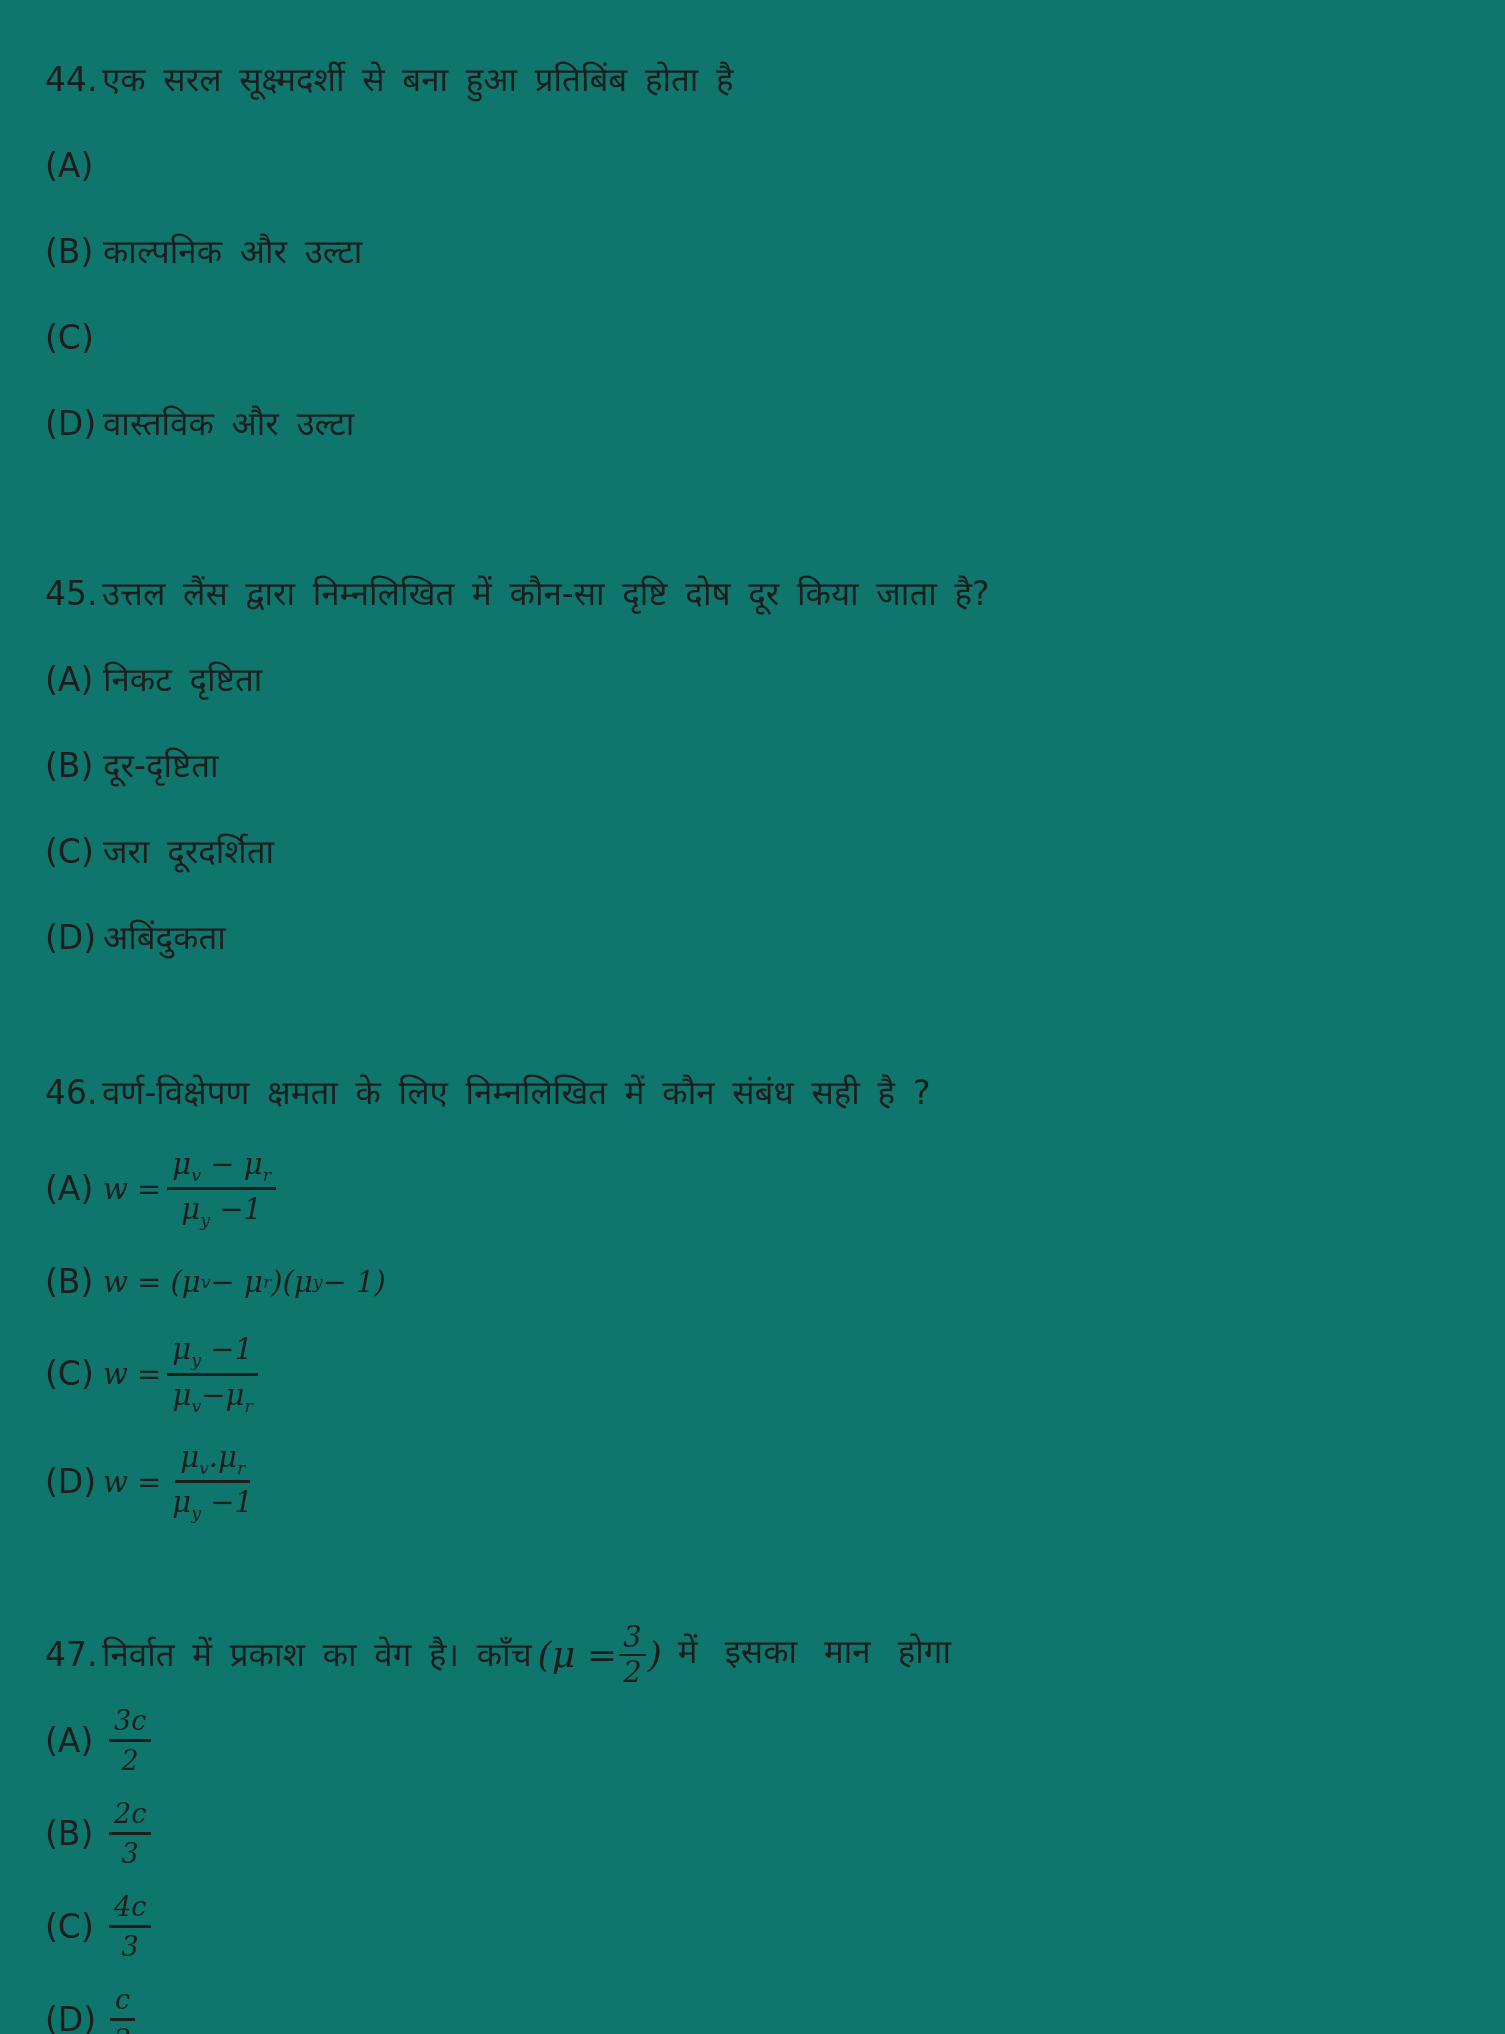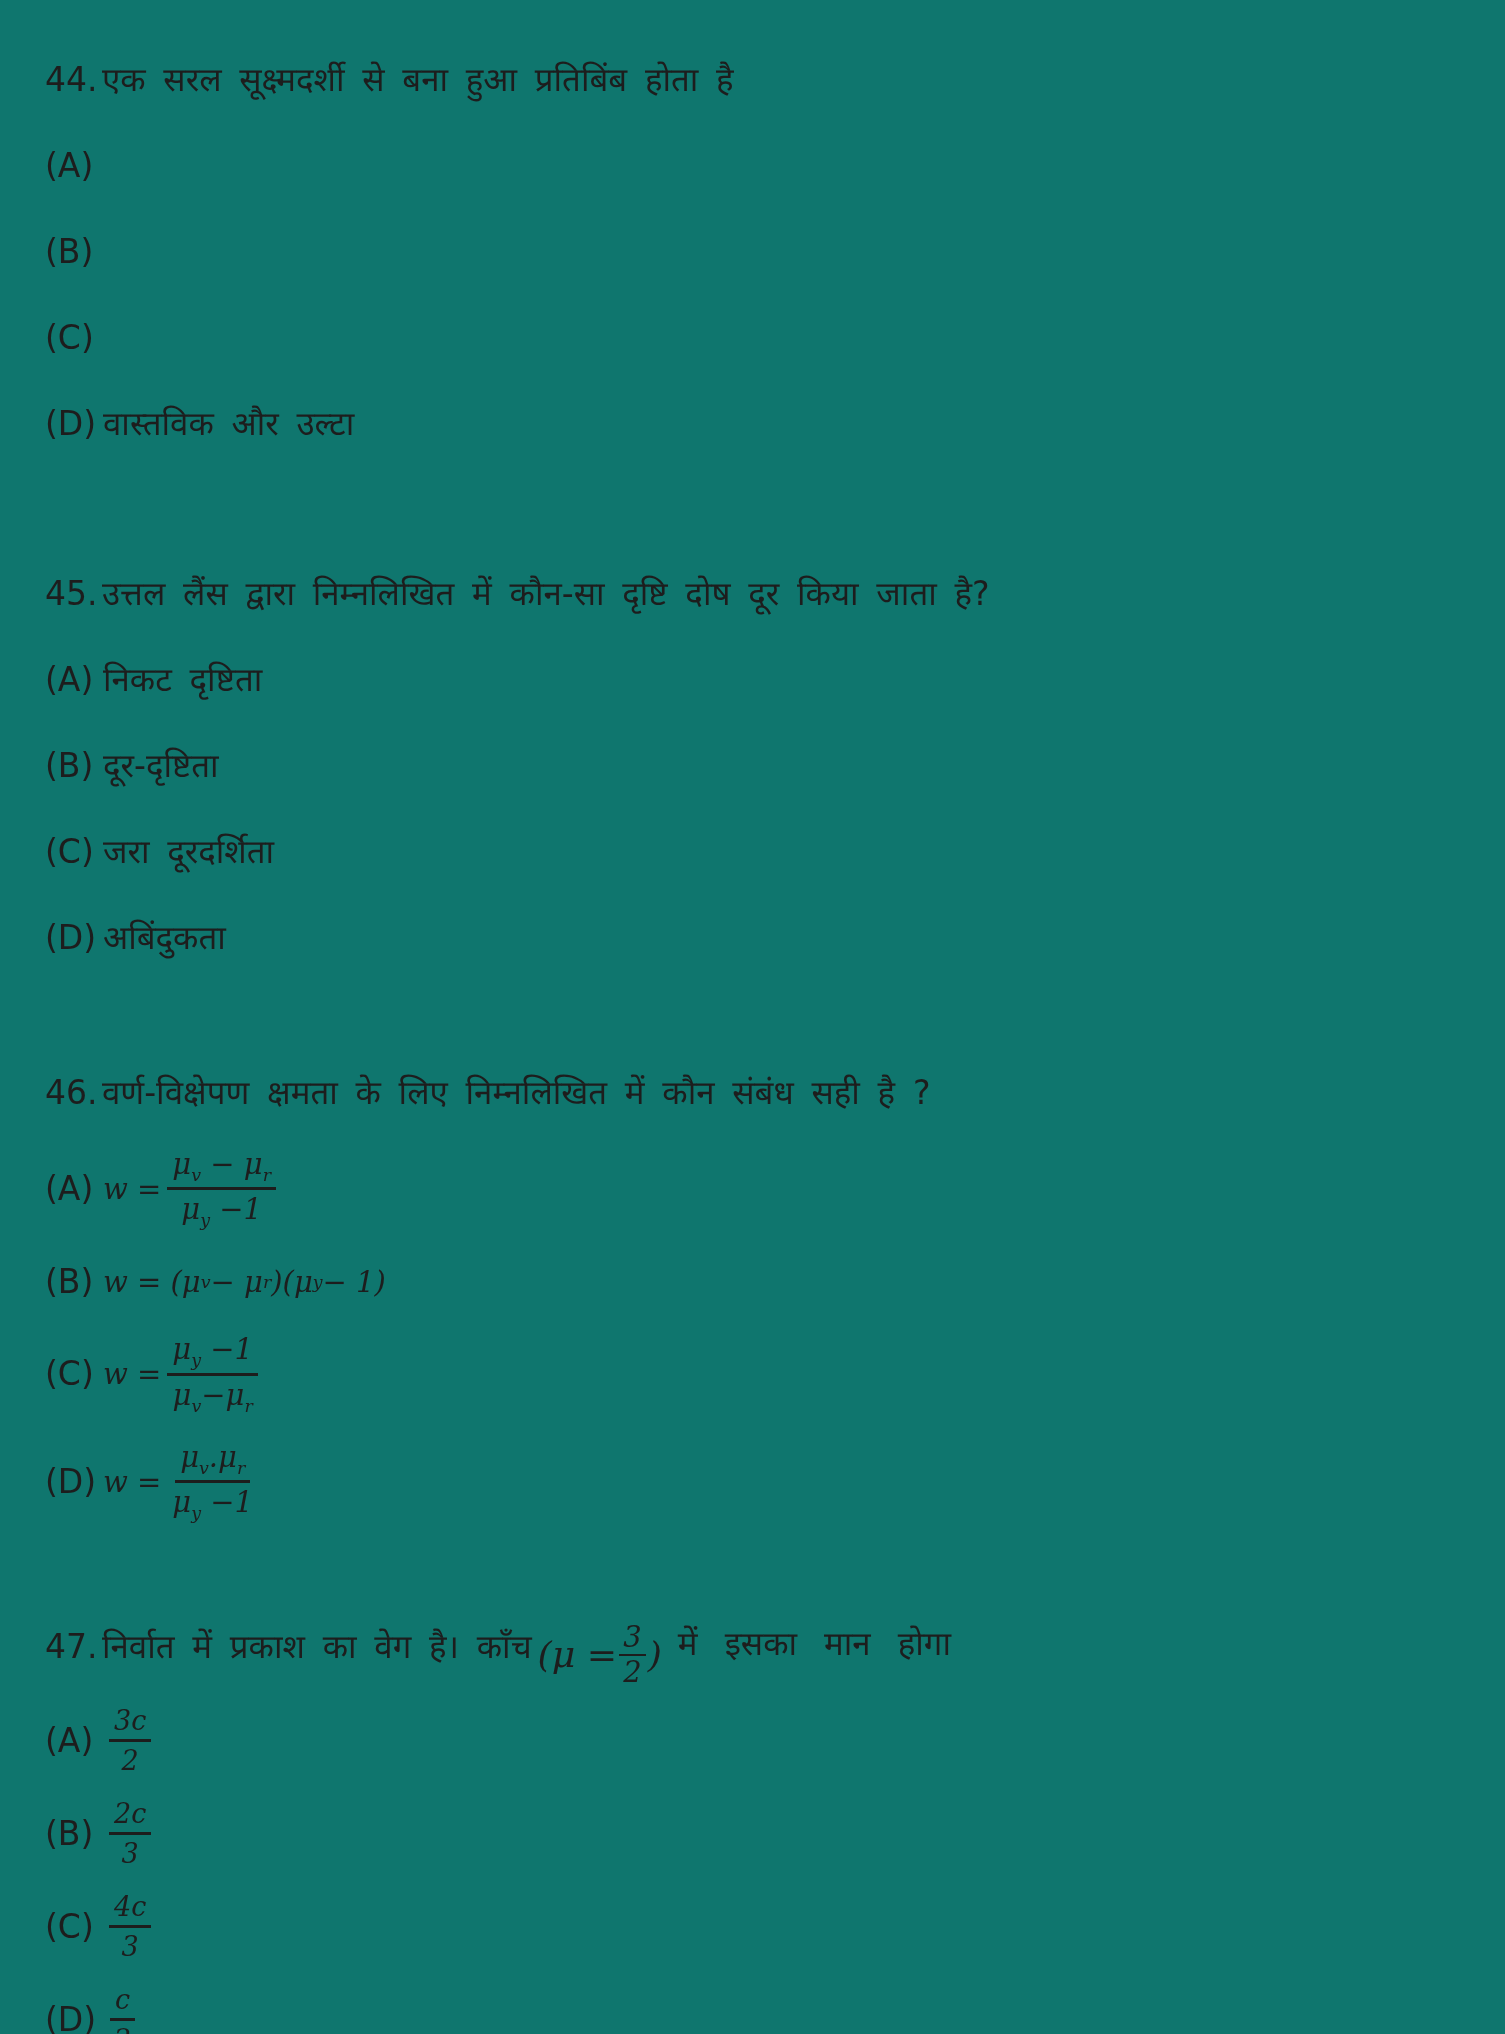--- a/index.html
+++ b/index.html
@@ -84,37 +84,38 @@
     padding: 3px 5px 0;
     text-align: center;
   }
   .q-46 .math { font-size: 29px; }
   .q-47 .option .math { font-size: 27px; }
   .inline-q-math { font-size: 29px; margin-left: 6px; }
   .inline-q-math .frac { margin: 0 2px; line-height: 1.05; }
   .inline-q-math .frac .num { border-bottom-width: 2px; padding: 0 4px 1px; }
   .inline-q-math .frac .den { padding: 1px 4px 0; }
   .inline-q-math .paren { font-size: 1.25em; }
-  .q-47 .q-line { display: flex; align-items: flex-start; }
+  .q-47 .q-line { display: flex; align-items: center; }
   .q-47 .suffix { margin-left: 16px; font-family: Liberation Mono, monospace; }
 </style>
 </head>
 <body>
 
 <div class="page">
 
   <section class="question q-44">
     <div class="q-line">
       <span class="q-num">44.</span><span class="q-text">एक सरल सूक्ष्मदर्शी से बना हुआ प्रतिबिंब होता है</span>
     </div>
     <div class="option">
       <span class="opt-label">(A)</span>
     </div>
     <div class="option">
       <span class="opt-label">(B)</span>
+      <span class="opt-text">काल्पनिक और उल्टा</span>
     </div>
     <div class="option">
       <span class="opt-label">(C)</span>
     </div>
     <div class="option">
       <span class="opt-label">(D)</span>
       <span class="opt-text">वास्तविक और उल्टा</span>
     </div>
   </section>
 

